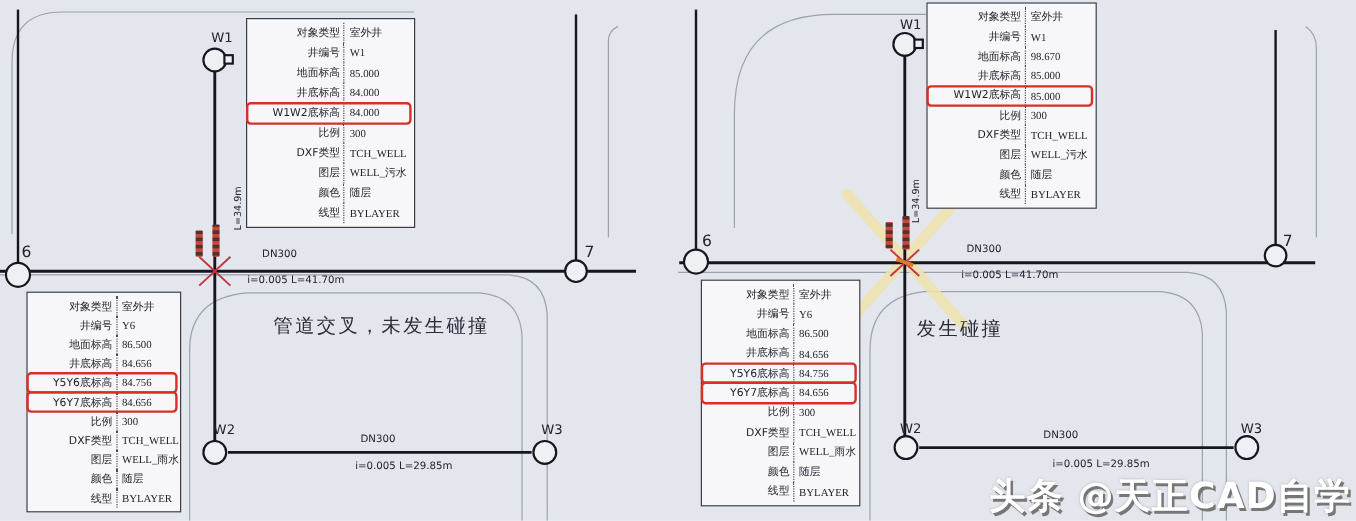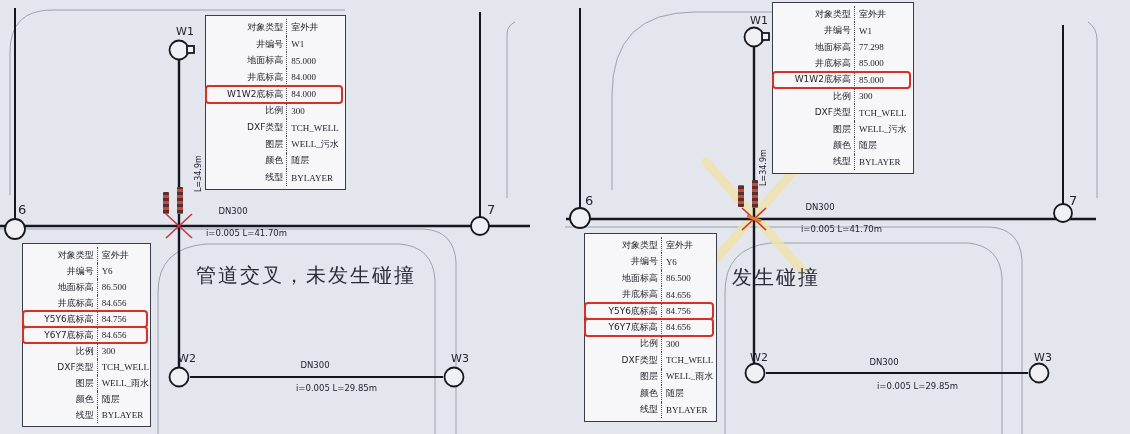--- a/index.html
+++ b/index.html
@@ -8,21 +8,21 @@
   .stage svg{position:absolute;left:0;top:0;z-index:1;}
   .box{position:absolute;background:rgba(248,248,250,.95);border:1px solid #3c3c49;
        display:flex;flex-direction:column;padding:3px 4px;box-sizing:border-box;z-index:2;
        font-size:9px;color:#23232e;}
   .row{flex:1;display:flex;align-items:center;position:relative;}
   .lbl{flex:0 0 56%;text-align:right;padding-right:3px;white-space:nowrap;overflow:visible;}
   .val{flex:1;border-left:1px dotted #4a4a55;padding-left:4px;white-space:nowrap;
        align-self:stretch;display:flex;align-items:center;font-family:Liberation Serif, serif;}
   .hl::after{content:"";position:absolute;left:-5px;right:-2px;top:-1px;bottom:-1px;
        border:2px solid #d93025;border-radius:4px;pointer-events:none;}
-  .caption{position:absolute;z-index:2;font-size:20px;letter-spacing:2px;color:#2b2b38;font-weight:500;}
+  .caption{position:absolute;z-index:2;font-size:16px;letter-spacing:2px;color:#2b2b38;font-weight:500;margin-left:32px;}
   .watermark{position:absolute;right:4px;bottom:0px;z-index:3;font-size:30px;font-weight:bold;
        color:#ffffff;text-shadow:2px 3px 0 rgba(100,100,100,.85), 0 0 2px rgba(120,120,120,.5);
        letter-spacing:1px;}
 </style>
 </head>
 <body>
 
 <div class="stage">
 
 <svg width="1130" height="434" viewBox="0 0 1130 434">
@@ -168,21 +168,21 @@
   <div class="row">
       <span class="lbl">对象类型</span>
       <span class="val">室外井</span>
     </div>
       <div class="row">
       <span class="lbl">井编号</span>
       <span class="val">W1</span>
     </div>
       <div class="row">
       <span class="lbl">地面标高</span>
-      <span class="val">77.298</span>
+      <span class="val">98.670</span>
     </div>
       <div class="row">
       <span class="lbl">井底标高</span>
       <span class="val">85.000</span>
     </div>
       <div class="row hl">
       <span class="lbl">W1W2底标高</span>
       <span class="val">85.000</span>
     </div>
       <div class="row">
@@ -299,13 +299,14 @@
     </div>
       <div class="row">
       <span class="lbl">线型</span>
       <span class="val">BYLAYER</span>
     </div>
     </div>
 
   <div class="caption" style="left:196px;top:262px;">管道交叉，未发生碰撞</div>
   <div class="caption" style="left:732px;top:264px;">发生碰撞</div>
 
+  <div class="watermark">头条 @天正CAD自学</div>
 </div>
 
 </body></html>

